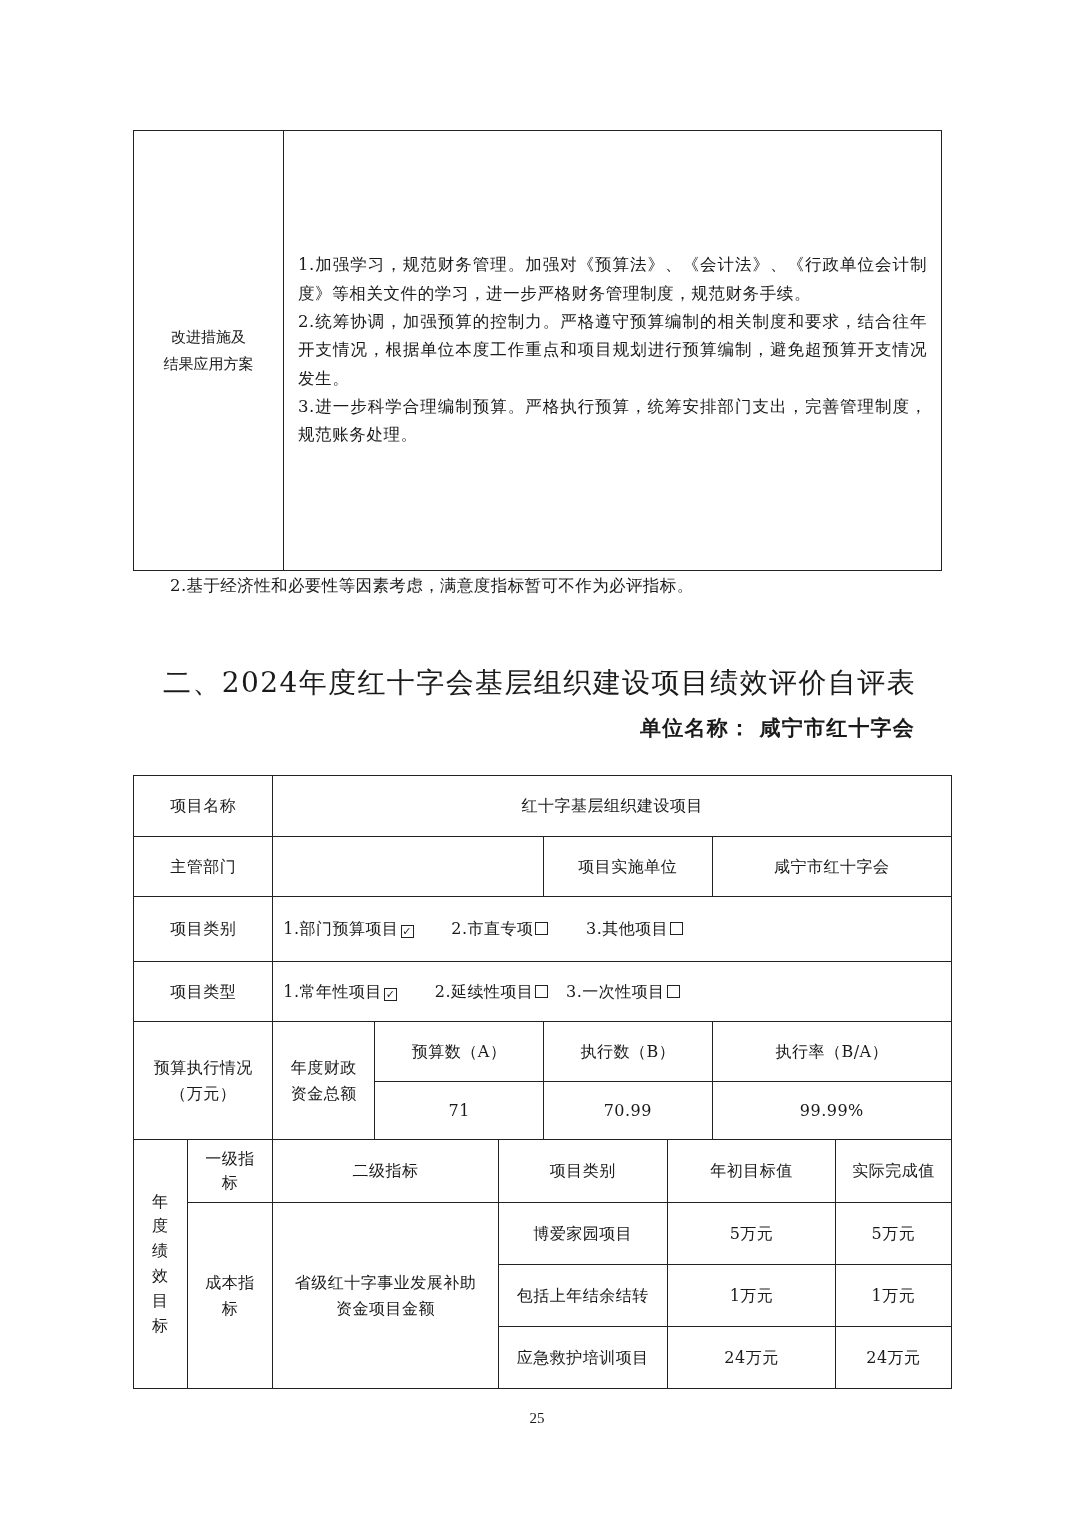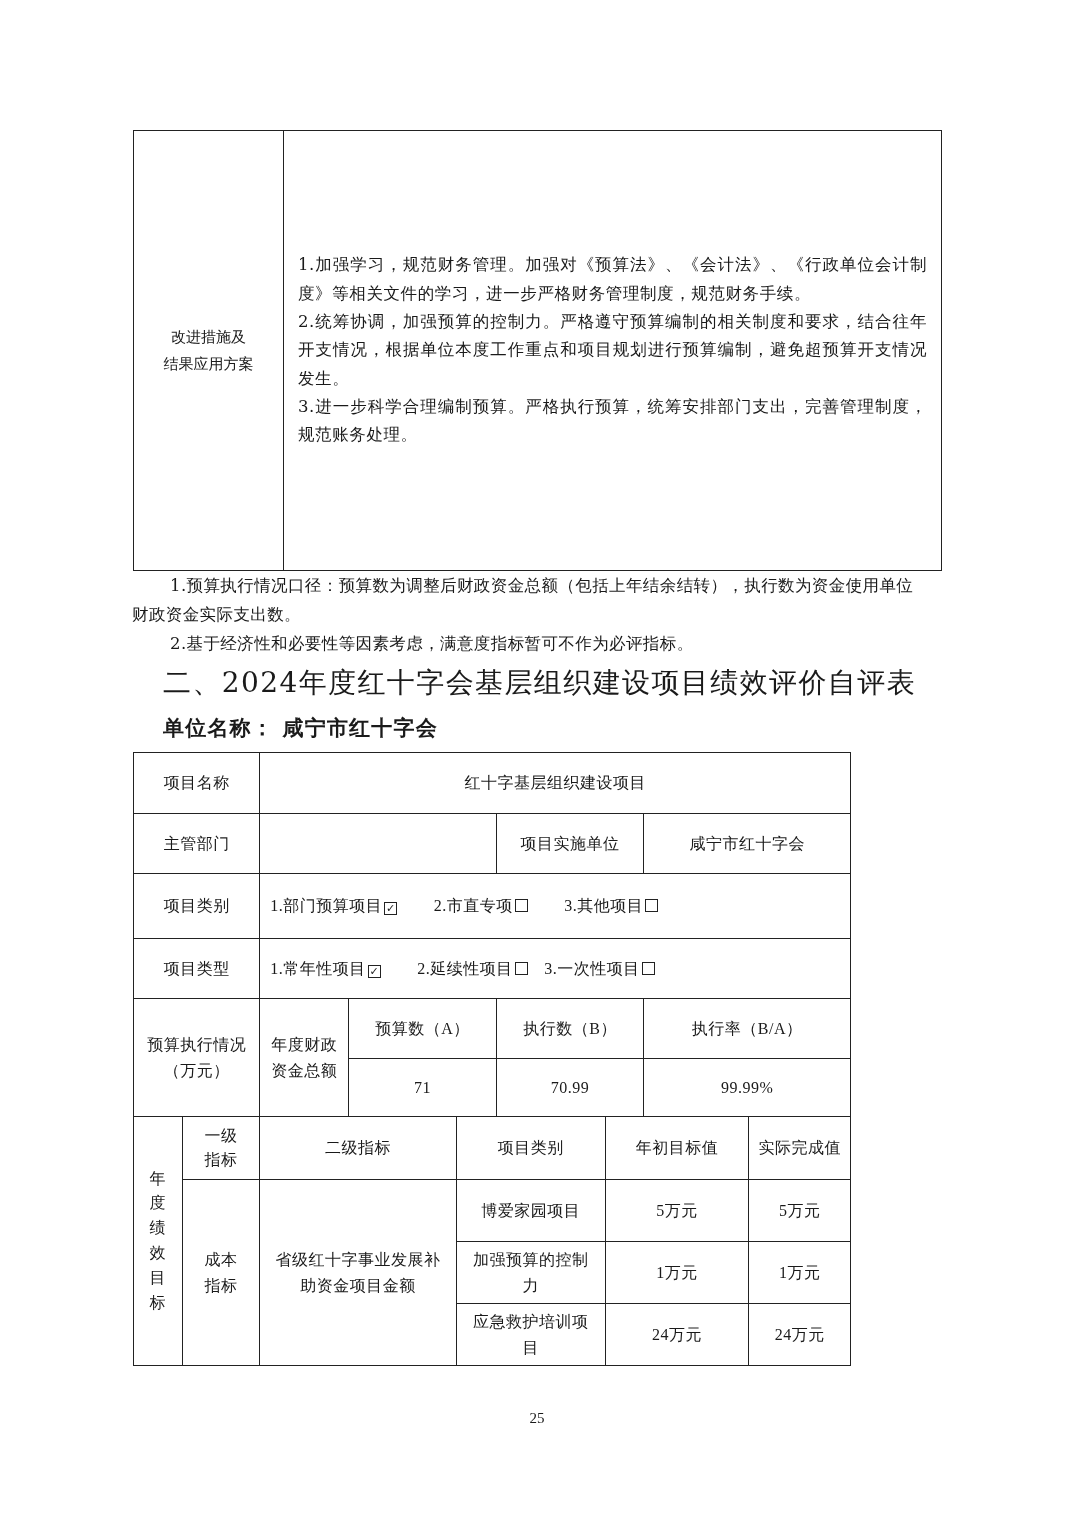--- a/index.html
+++ b/index.html
@@ -9,23 +9,23 @@
   td { border:1px solid #222; text-align:center; vertical-align:middle; font-size:16px; line-height:1.6; padding:0 6px; }
   #tbl1 { left:133px; top:130px; width:809px; }
   #tbl1 td.lbl { width:137px; height:439px; font-size:15px; line-height:1.8; }
   #tbl1 td.body { text-align:justify; padding:0 14px; font-size:16.5px; line-height:1.72; letter-spacing:0.6px; vertical-align:middle; }
   #tbl1 td.body p { margin:0; }
   .notes { position:absolute; left:162px; top:572px; width:760px; font-size:16.5px; line-height:1.75; letter-spacing:0.4px; }
   .notes p { margin:0; }
   .notes .n1 { text-indent:38px; margin-left:-30px; }
   .notes .n2 { text-indent:38px; margin-left:-30px; }
   .title { position:absolute; left:163px; top:664px; font-size:28px; letter-spacing:1.4px; }
-  .meta { position:absolute; left:163px; top:714px; width:752px; font-size:21px; letter-spacing:1.2px; font-weight:bold; display:flex; justify-content:space-between; font-family:"DejaVu Sans", "Liberation Sans", sans-serif; }
+  .meta { position:absolute; left:163px; top:714px; width:752px; font-size:21px; letter-spacing:1.2px; font-weight:bold; display:flex; justify-content:flex-end; font-family:"DejaVu Sans", "Liberation Sans", sans-serif; }
   .meta span { display:inline-block; }
-  #tbl2 { left:133px; top:752px; width:718px;font-family:Liberation Serif, serif; }
+  #tbl2 { left:133px; top:775px; width:819px; }
   #tbl2 td { font-size:16px; letter-spacing:0.5px; }
   .cb { display:inline-block; width:11px; height:11px; border:1px solid #222; vertical-align:-1px; margin-left:2px; position:relative; font-size:11px; line-height:11px; text-align:center; }
   .opt { display:inline-block; margin-right:32px; }
   .left { text-align:left !important; padding-left:10px !important; }
   .vert { width:40px; line-height:1.55 !important; }
   .pageno { position:absolute; left:0; width:1074px; top:1410px; text-align:center; font-size:15px; font-family:"Liberation Serif", serif; }
 </style>
 </head>
 <body>
 
@@ -39,21 +39,20 @@
     <td class="body">
       <p>1.加强学习，规范财务管理。加强对《预算法》、《会计法》、《行政单位会计制度》等相关文件的学习，进一步严格财务管理制度，规范财务手续。</p>
       <p>2.统筹协调，加强预算的控制力。严格遵守预算编制的相关制度和要求，结合往年开支情况，根据单位本度工作重点和项目规划进行预算编制，避免超预算开支情况发生。</p>
       <p>3.进一步科学合理编制预算。严格执行预算，统筹安排部门支出，完善管理制度，规范账务处理。</p>
     </td>
   </tr>
 </tbody>
   </table>
 
 <div class="notes">
-  <p class="n1">1.预算执行情况口径：预算数为调整后财政资金总额（包括上年结余结转），执行数为资金使用单位财政资金实际支出数。</p>
   <p class="n2">2.基于经济性和必要性等因素考虑，满意度指标暂可不作为必评指标。</p>
 </div>
 
 <div class="title">二、2024年度红十字会基层组织建设项目绩效评价自评表</div>
 
 <div class="meta">
   <span><span>单位名称：</span>&nbsp;<span>咸宁市红十字会</span></span>
 </div>
 
 <table id="tbl2">
@@ -129,21 +128,21 @@
     <td>实际完成值</td>
   </tr>
   <tr style="height:62px">
     <td rowspan="3" style="padding:0 14px">成本指标</td>
     <td colspan="2" rowspan="3" style="padding:0 14px">省级红十字事业发展补助资金项目金额</td>
     <td colspan="2">博爱家园项目</td>
     <td colspan="2">5万元</td>
     <td>5万元</td>
   </tr>
   <tr style="height:62px">
-    <td colspan="2" style="padding:0 14px">加强预算的控制力</td>
+    <td colspan="2" style="padding:0 14px">包括上年结余结转</td>
     <td colspan="2">1万元</td>
     <td>1万元</td>
   </tr>
   <tr style="height:62px">
     <td colspan="2" style="padding:0 14px">应急救护培训项目</td>
     <td colspan="2">24万元</td>
     <td>24万元</td>
   </tr>
 </tbody>
   </table>

